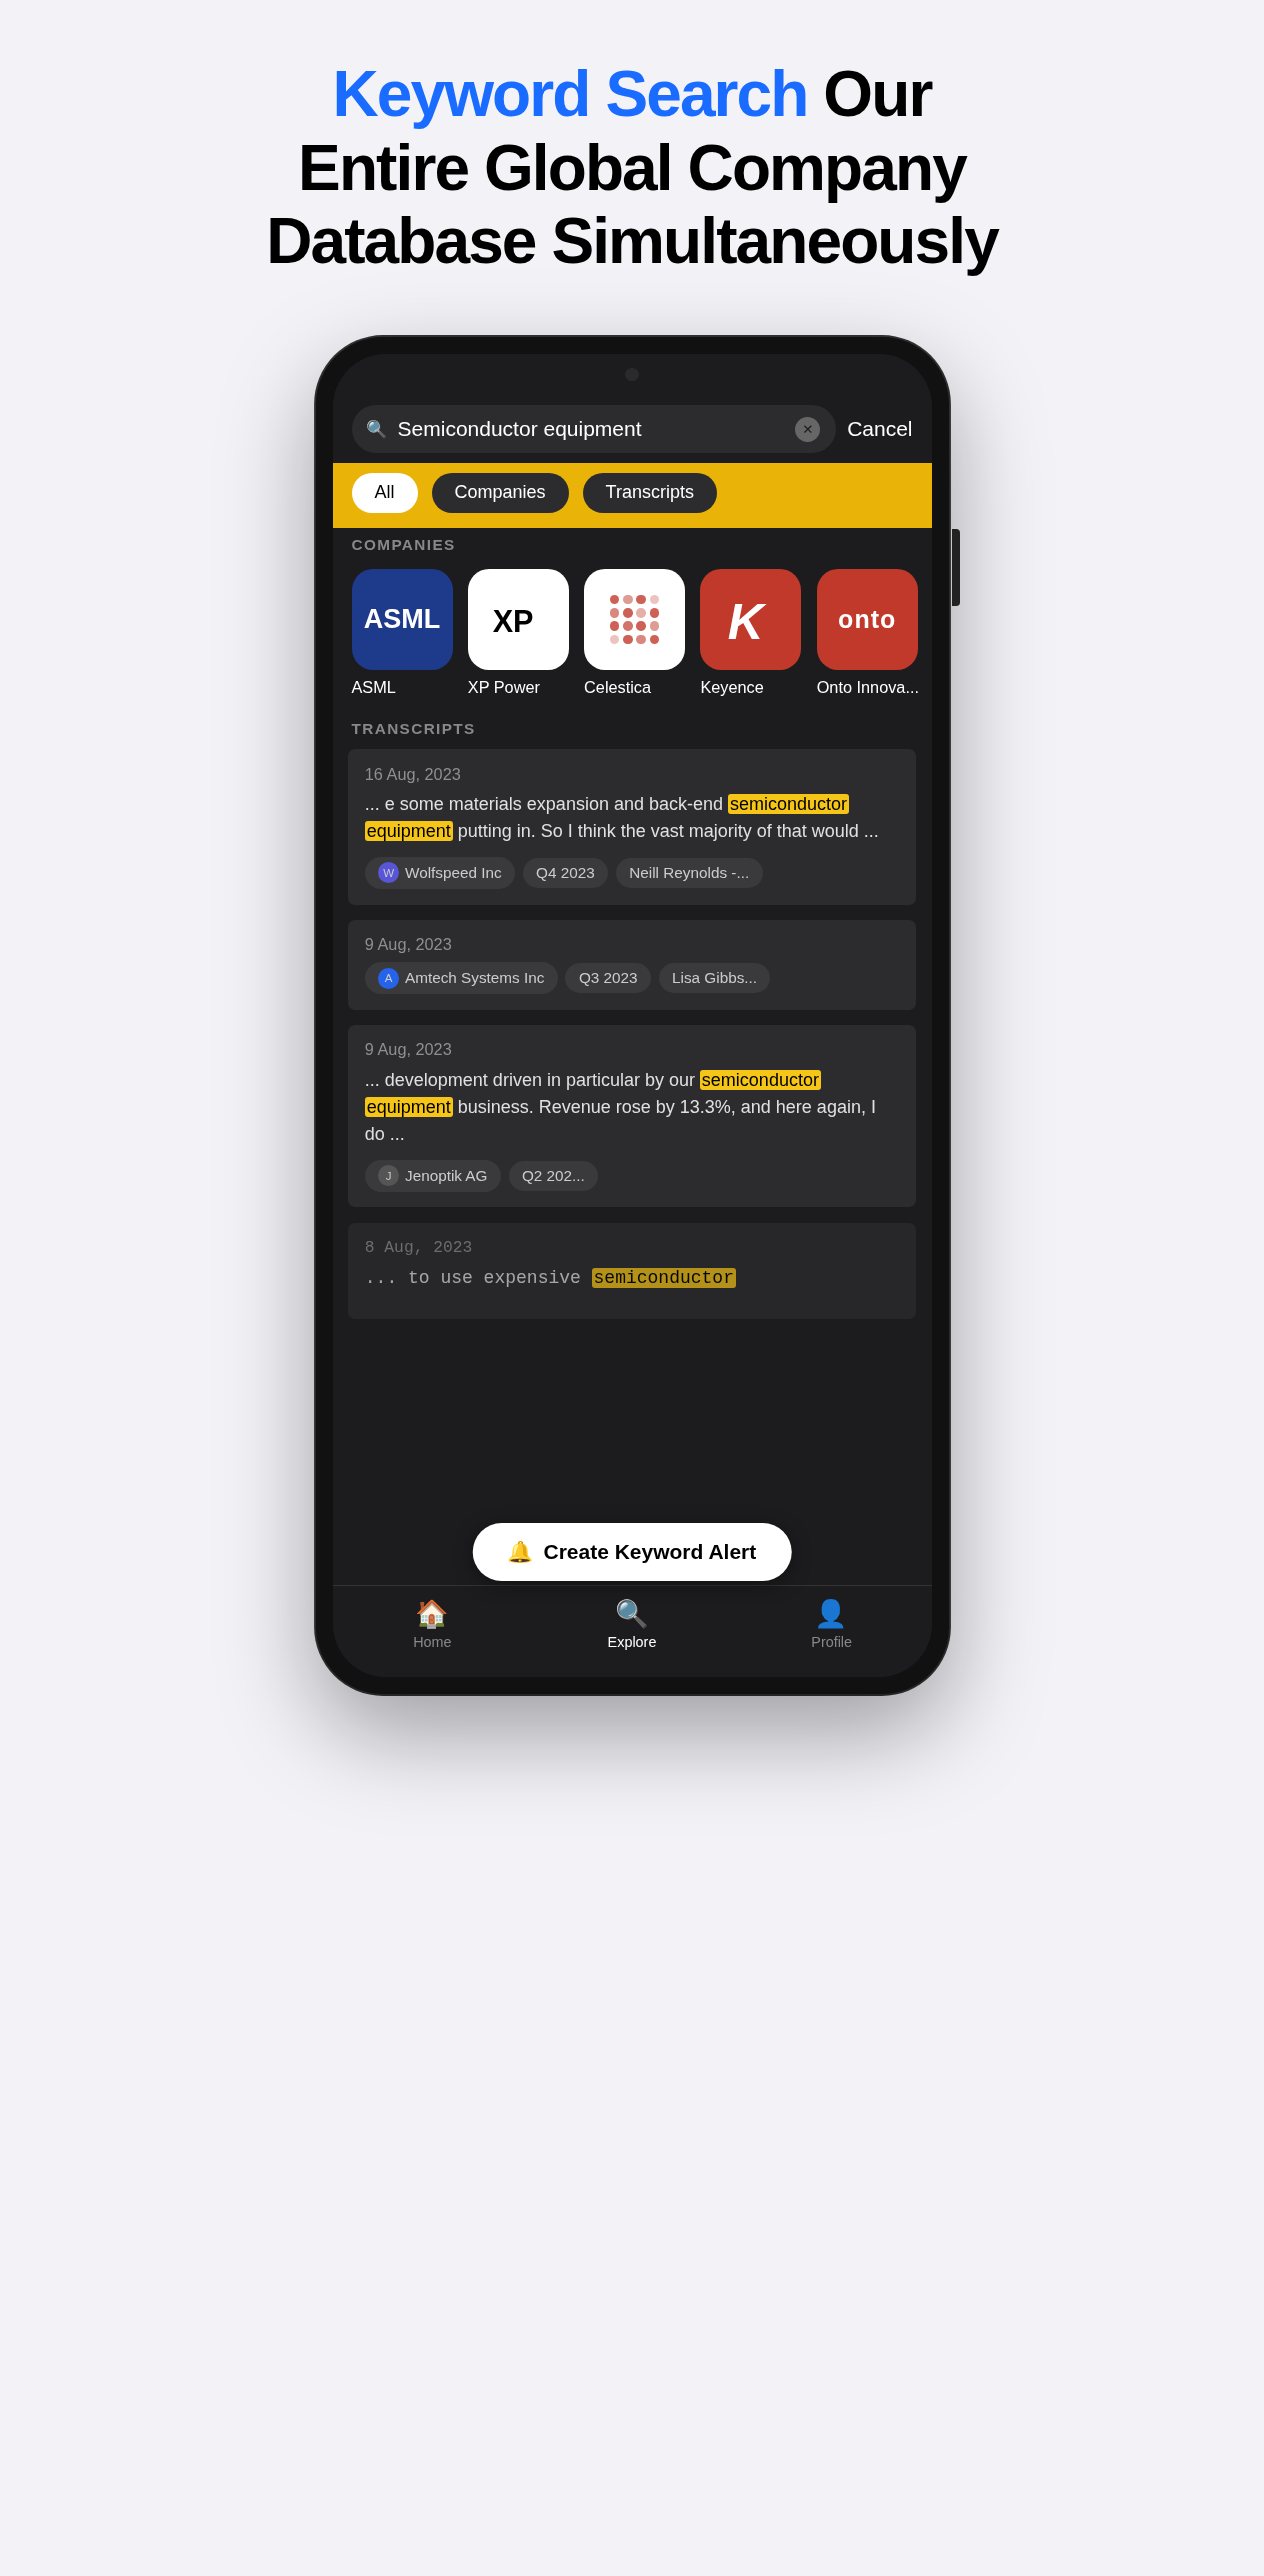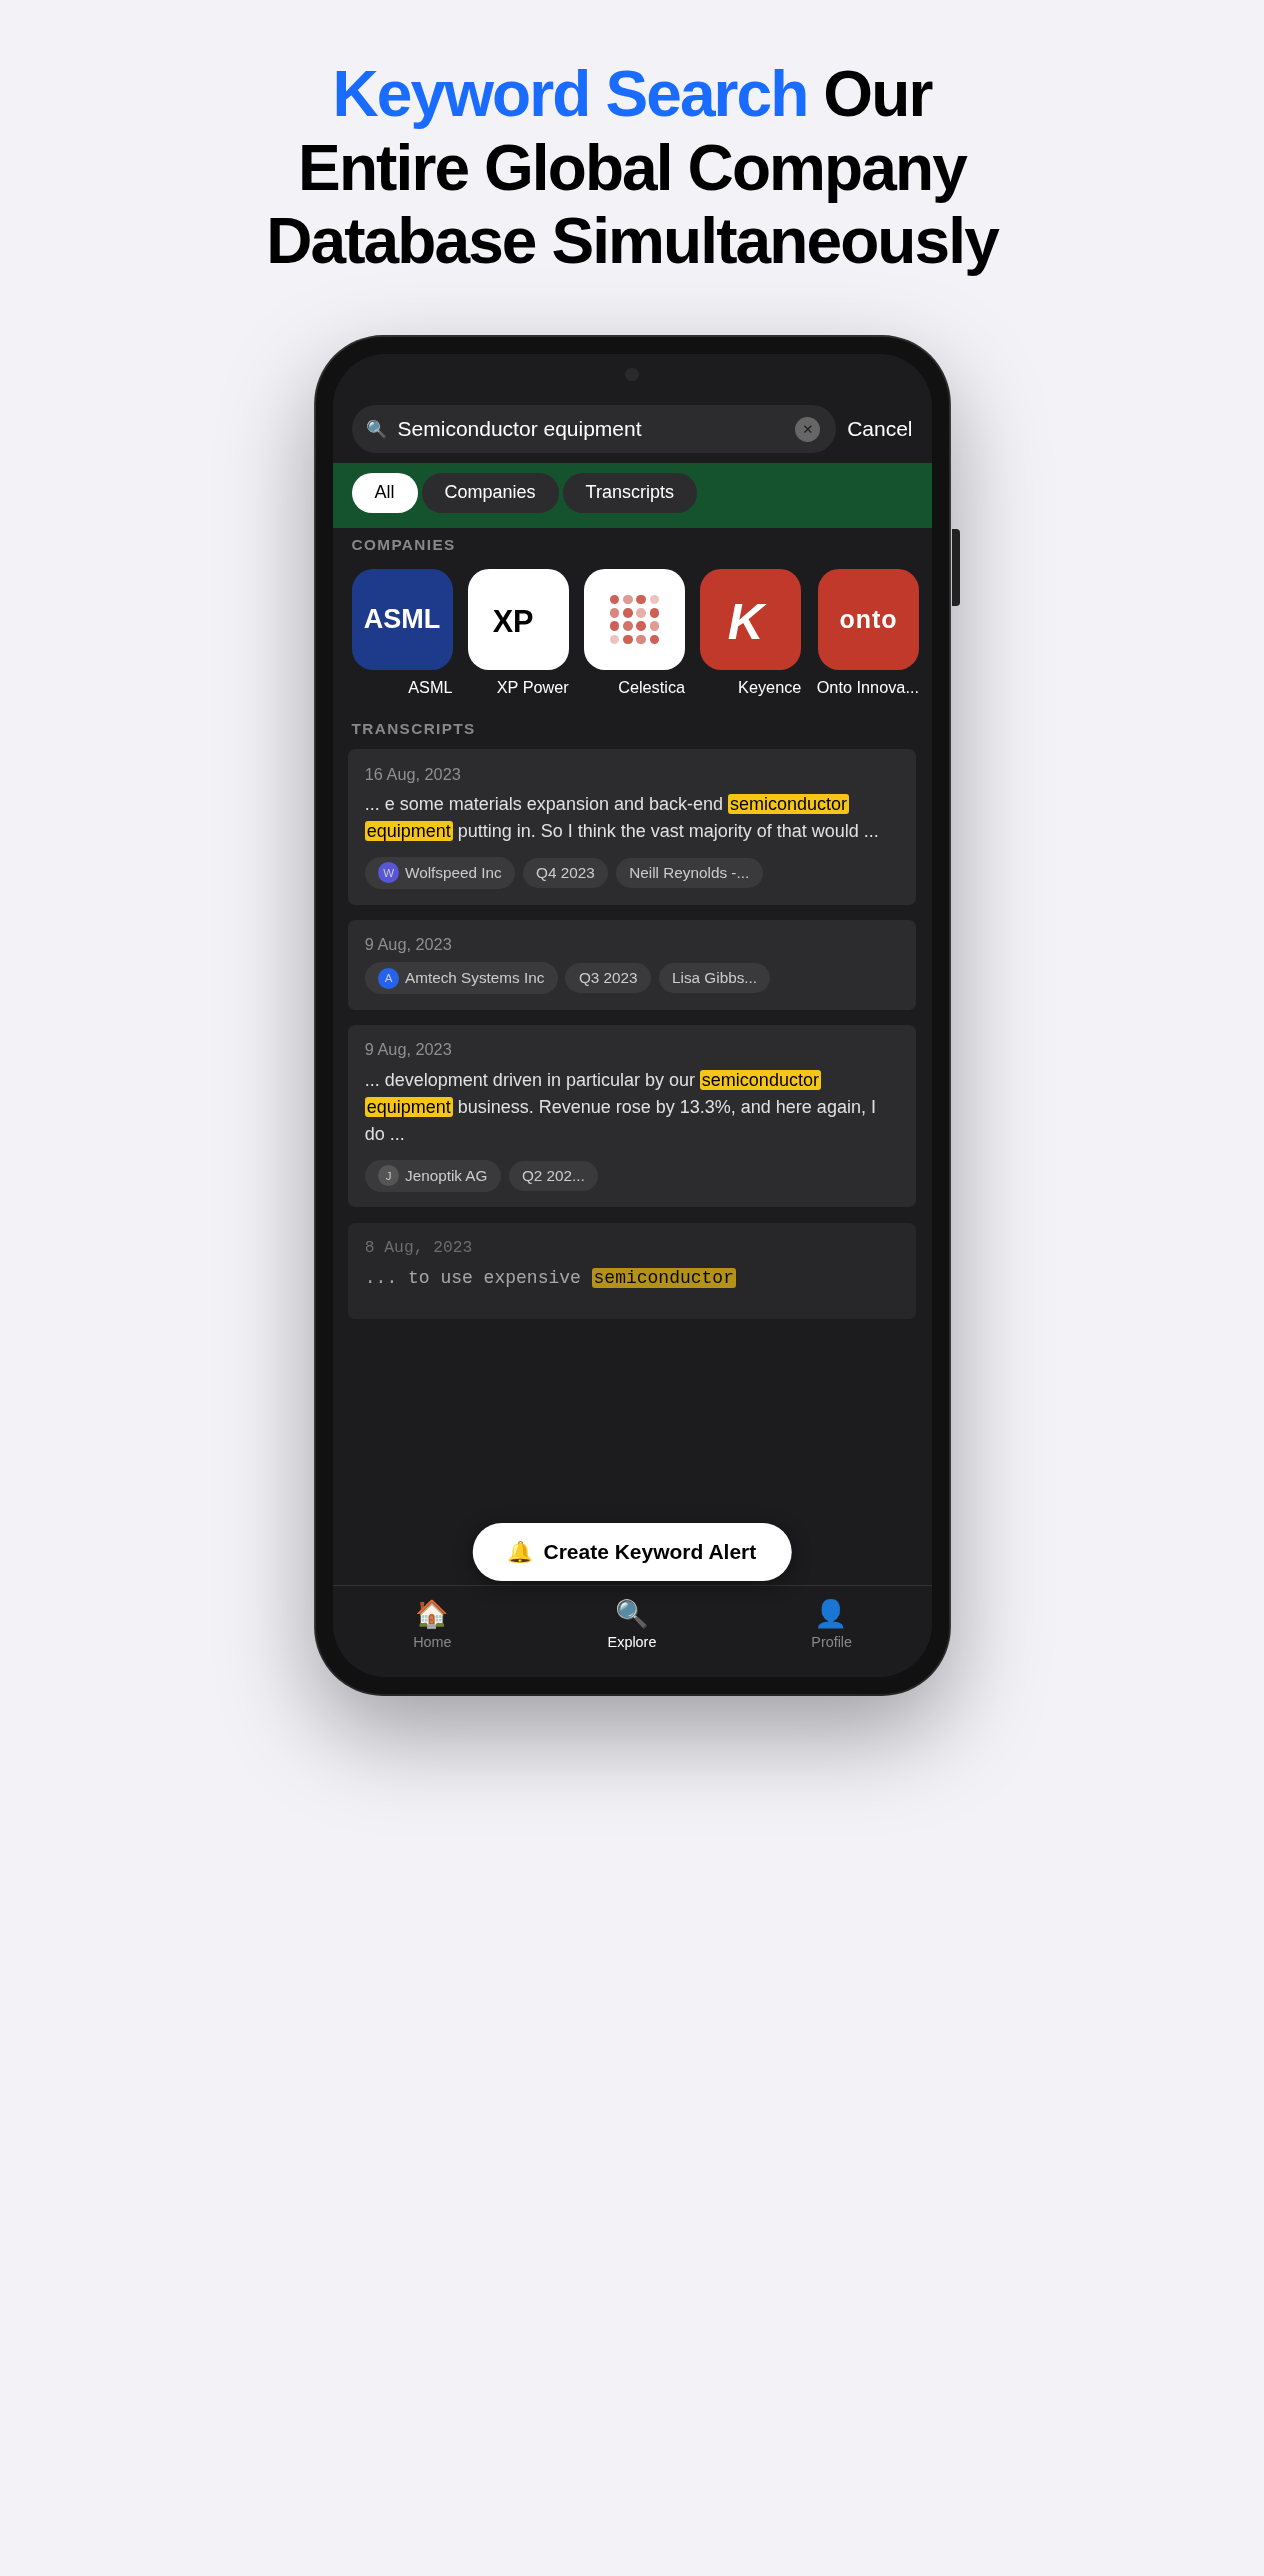--- a/index.html
+++ b/index.html
@@ -131,23 +131,23 @@
     .cancel-btn {
       font-size: 21px;
       color: #fff;
       white-space: nowrap;
       cursor: pointer;
     }
 
     
     .filter-tabs {
       display: flex;
-      gap: 4px;
+      gap: 14px;
       padding: 9.6px 19px 15.3px;
-      background: #14532d;
+      background: #eab308;
       flex-shrink: 0;
       align-items: center;
     }
 
     .filter-tab {
       padding: 9.6px 23px;
       border-radius: 23px;
       font-size: 18px;
       font-weight: 500;
       cursor: pointer;
@@ -179,21 +179,21 @@
       gap: 15.3px;
       padding: 3.8px 19px 15.3px;
       overflow: hidden;
       background: #1c1c1e;
       flex-shrink: 0;
     }
 
     .company-card {
       display: flex;
       flex-direction: column;
-      align-items: flex-end;
+      align-items: flex-start;
       gap: 7.7px;
       cursor: pointer;
       flex-shrink: 0;
     }
 
     .company-logo {
       width: 101px;
       height: 101px;
       border-radius: 21px;
       display: flex;

